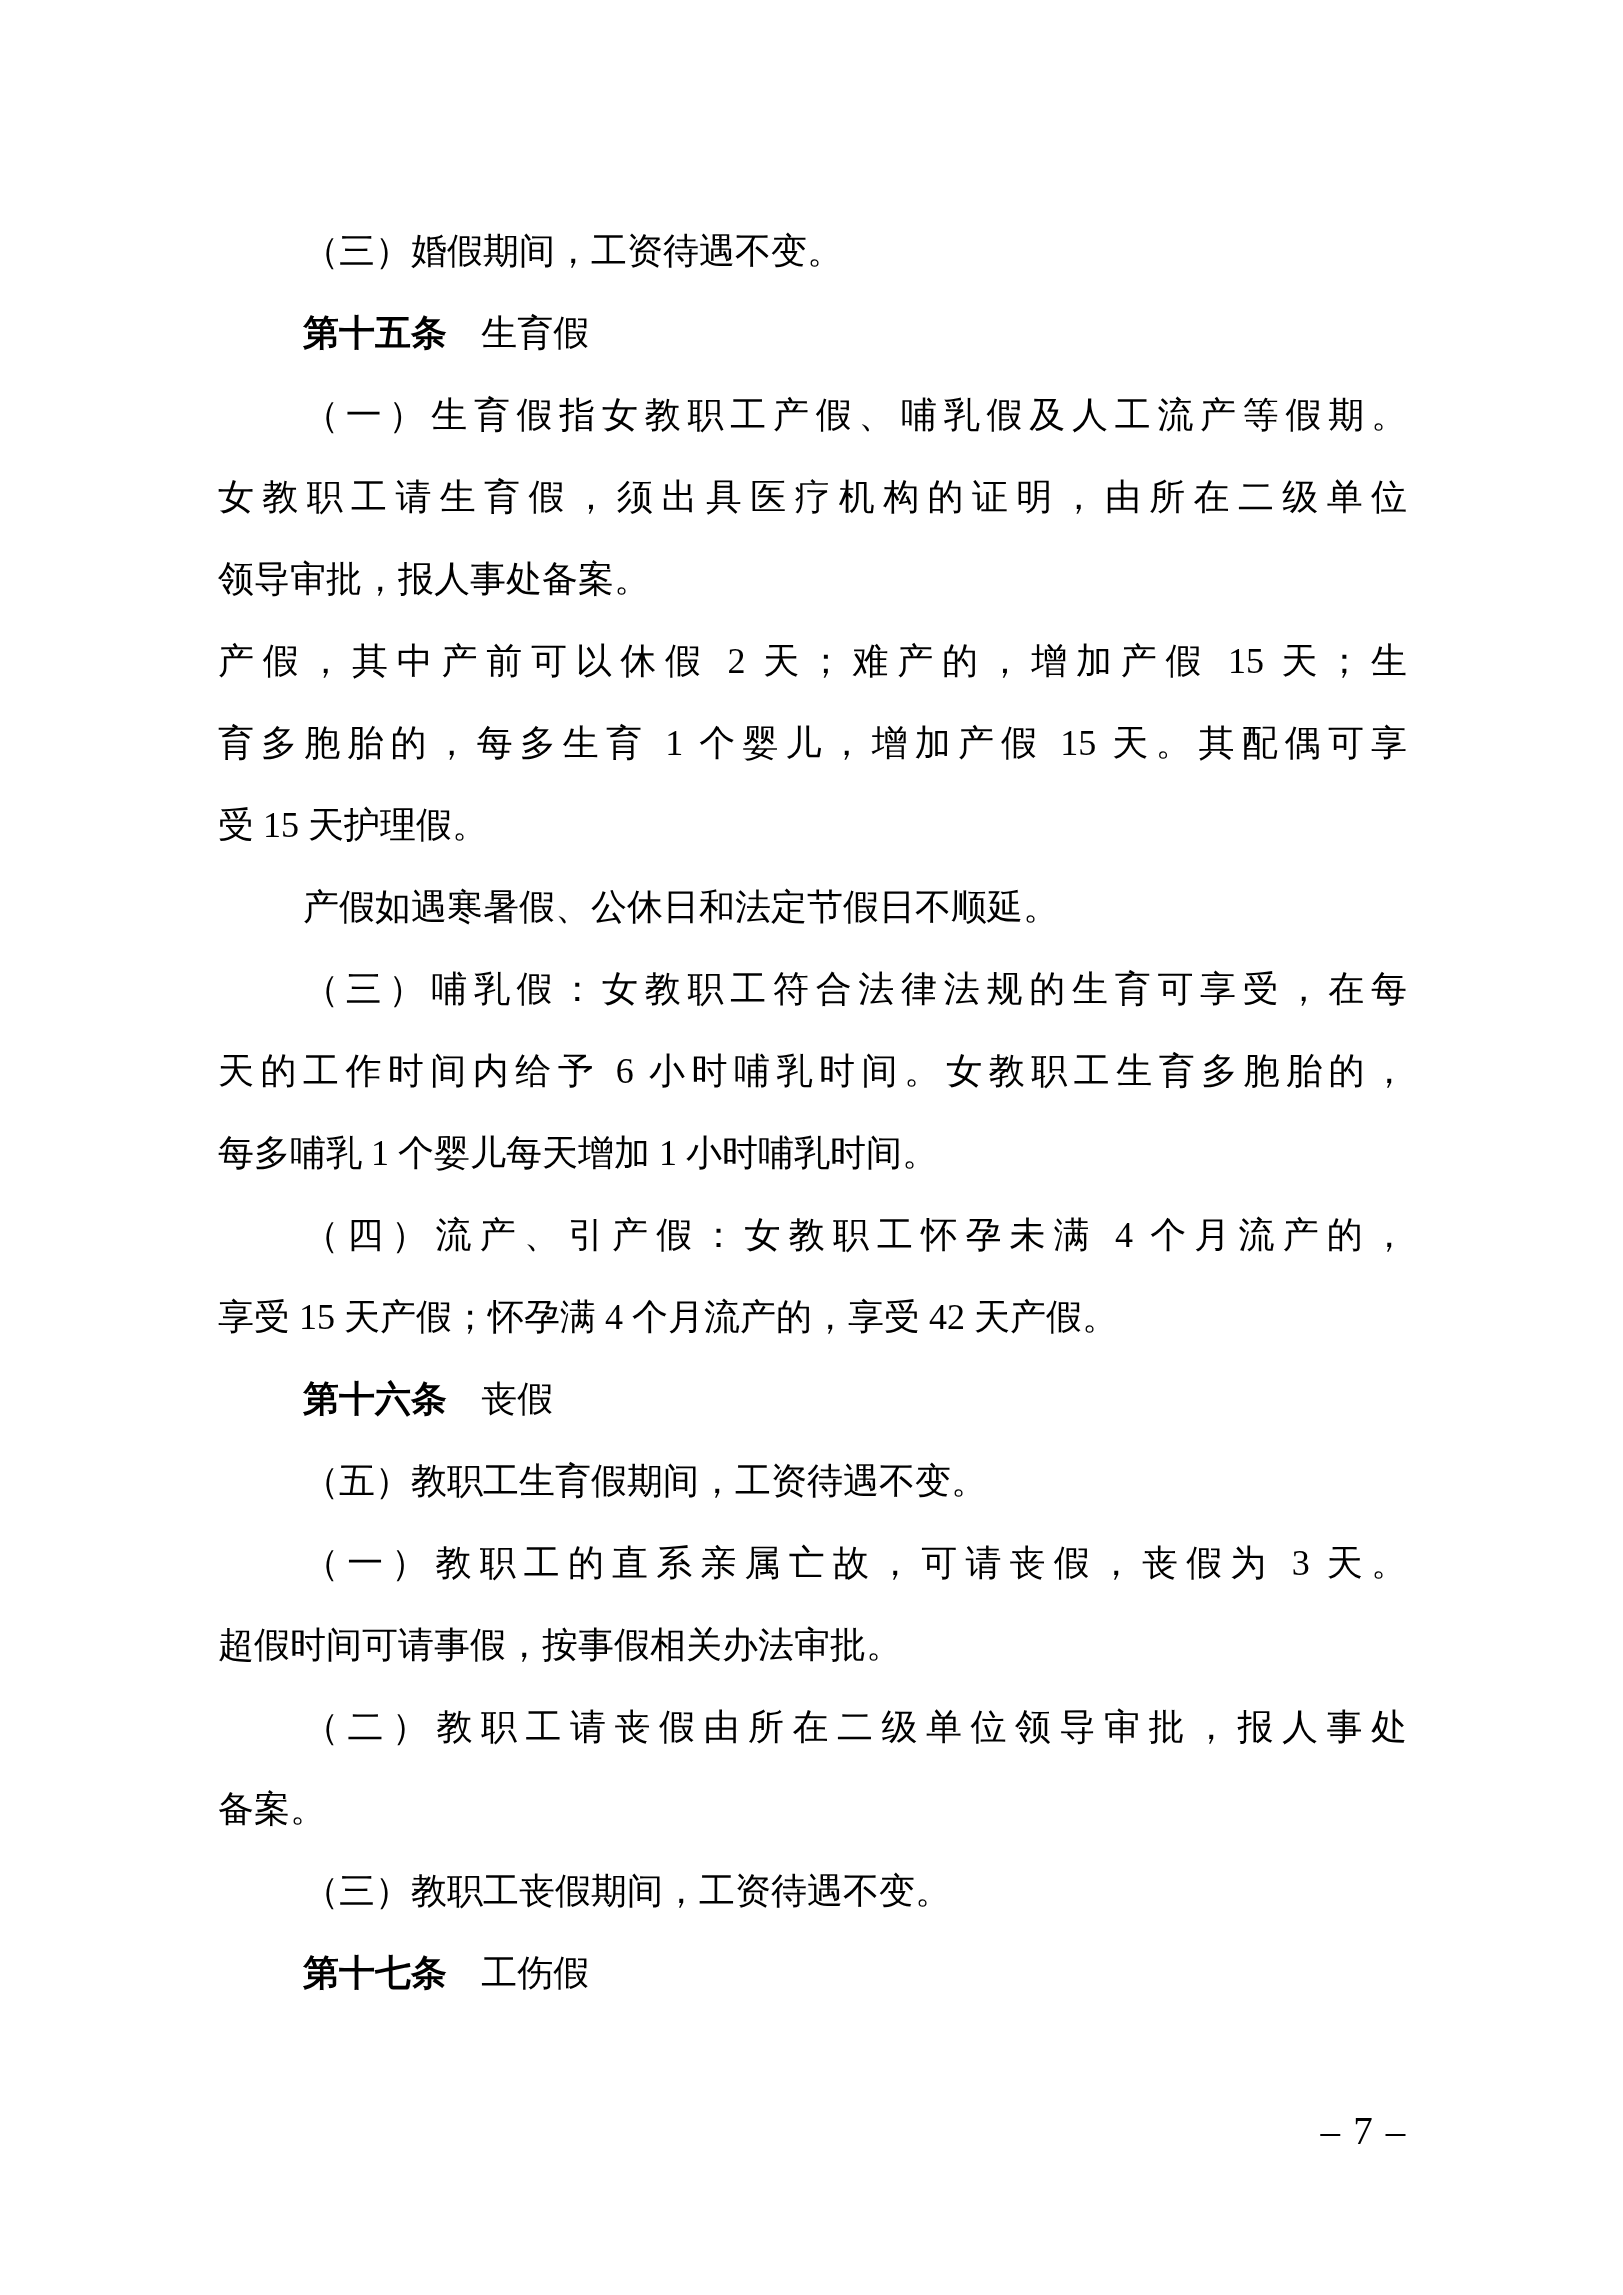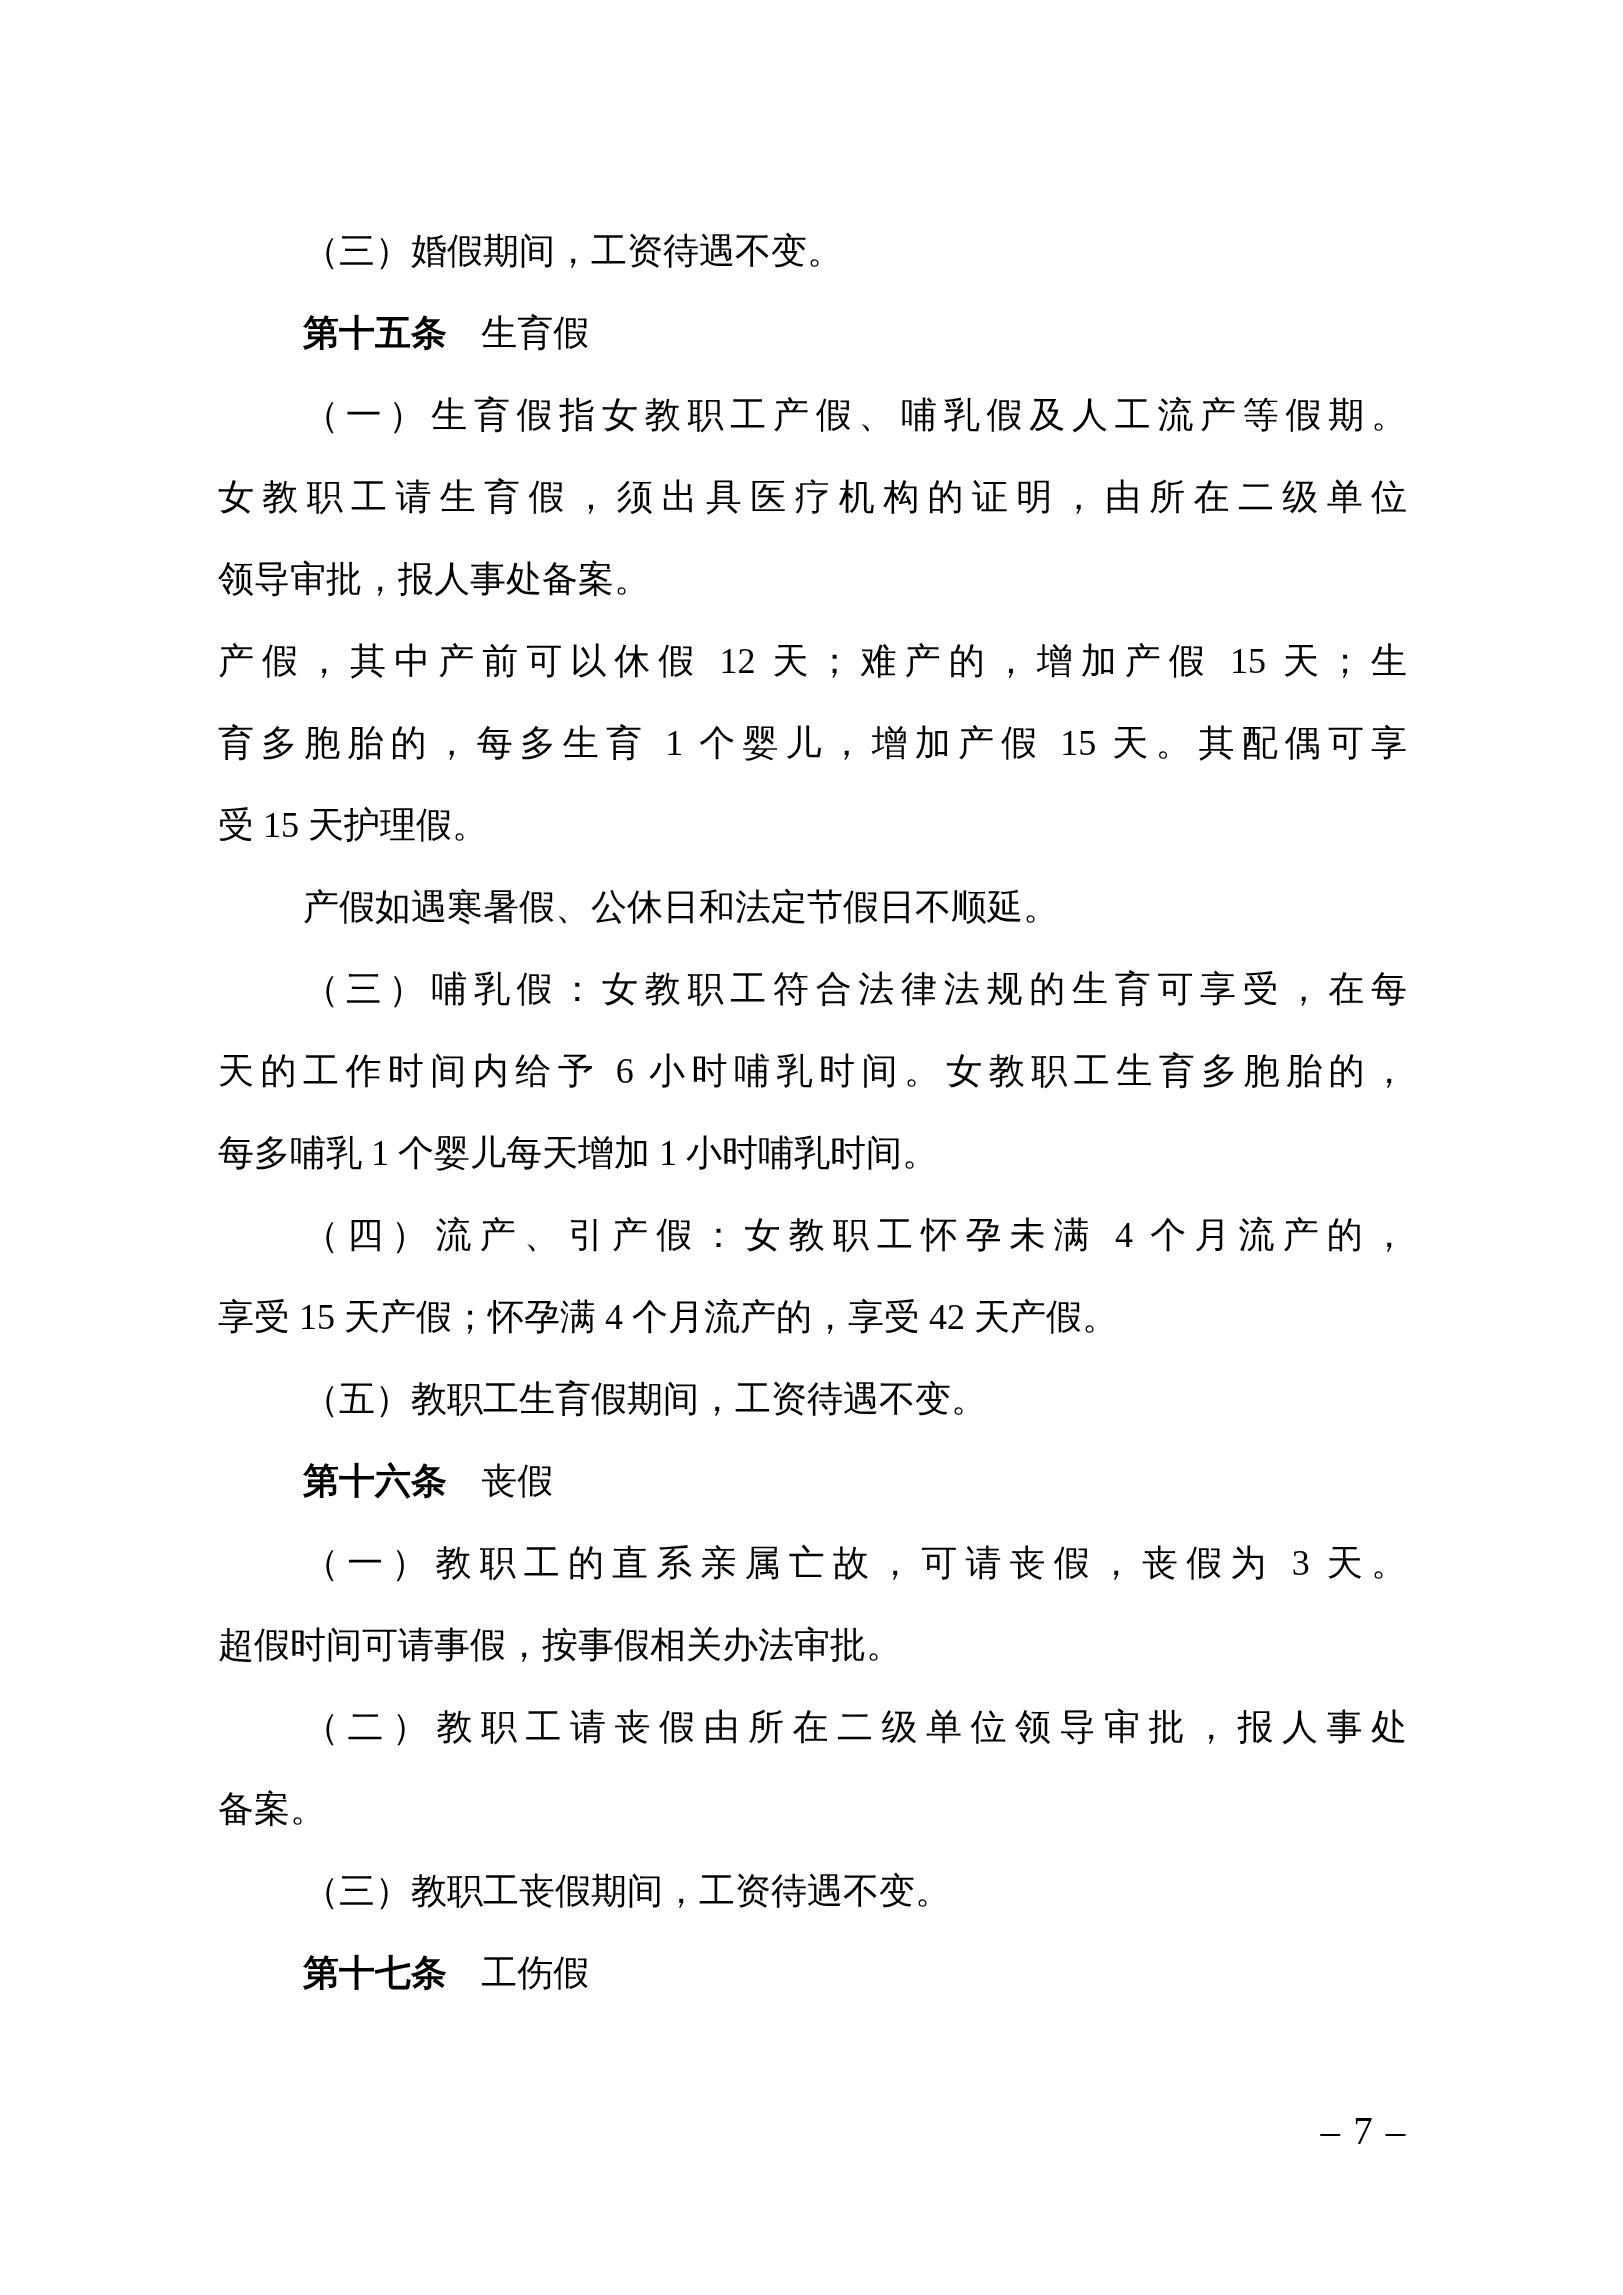--- a/index.html
+++ b/index.html
@@ -61,31 +61,31 @@
 </head>
 <body>
 
 <div class="page">
   <div class="text-block" id="text-block">
       <div class="line indent">（三）婚假期间，工资待遇不变。</div>
       <div class="line indent"><span class="heading-bold">第十五条</span><span class="heading-rest">生育假</span></div>
       <div class="line indent justify">（一）生育假指女教职工产假、哺乳假及人工流产等假期。</div>
       <div class="line justify">女教职工请生育假，须出具医疗机构的证明，由所在二级单位</div>
       <div class="line">领导审批，报人事处备案。</div>
-      <div class="line justify">产假，其中产前可以休假 12 天；难产的，增加产假 15 天；生</div>
+      <div class="line justify">产假，其中产前可以休假 2 天；难产的，增加产假 15 天；生</div>
       <div class="line justify">育多胞胎的，每多生育 1 个婴儿，增加产假 15 天。其配偶可享</div>
       <div class="line">受 15 天护理假。</div>
       <div class="line indent">产假如遇寒暑假、公休日和法定节假日不顺延。</div>
       <div class="line indent justify">（三）哺乳假：女教职工符合法律法规的生育可享受，在每</div>
       <div class="line justify">天的工作时间内给予 6 小时哺乳时间。女教职工生育多胞胎的，</div>
       <div class="line">每多哺乳 1 个婴儿每天增加 1 小时哺乳时间。</div>
       <div class="line indent justify">（四）流产、引产假：女教职工怀孕未满 4 个月流产的，</div>
       <div class="line">享受 15 天产假；怀孕满 4 个月流产的，享受 42 天产假。</div>
+      <div class="line indent"><span class="heading-bold">第十六条</span><span class="heading-rest">丧假</span></div>
       <div class="line indent">（五）教职工生育假期间，工资待遇不变。</div>
-      <div class="line indent"><span class="heading-bold">第十六条</span><span class="heading-rest">丧假</span></div>
       <div class="line indent justify">（一）教职工的直系亲属亡故，可请丧假，丧假为 3 天。</div>
       <div class="line">超假时间可请事假，按事假相关办法审批。</div>
       <div class="line indent justify">（二）教职工请丧假由所在二级单位领导审批，报人事处</div>
       <div class="line">备案。</div>
       <div class="line indent">（三）教职工丧假期间，工资待遇不变。</div>
       <div class="line indent"><span class="heading-bold">第十七条</span><span class="heading-rest">工伤假</span></div>
     </div>
   <div class="page-number">– 7 –</div>
 </div>
 

